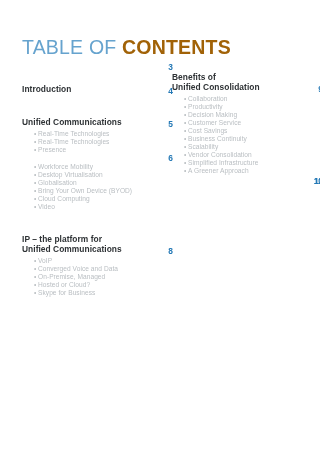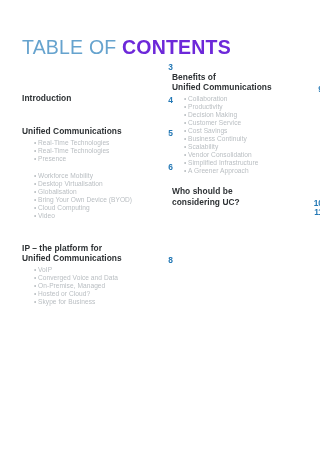--- a/index.html
+++ b/index.html
@@ -30,21 +30,21 @@
     letter-spacing: 0.2px;
     white-space: nowrap;
     line-height: 1;
   }
   .toc-title .light {
     color: #66A3CE;
     font-weight: 400;
     text-align: right;
   }
   .toc-title .bold {
-    color: #6d28d9;
+    color: #a16207;
     font-weight: 700;
   }
 
   
   .col {
     position: absolute;
     top: 72px;
   }
   .col-left  { left: 22px;  width: 126px; }
   .col-right { left: 172px; width: 126px; }
@@ -106,21 +106,21 @@
 <div class="page">
 
   <div class="toc-title">
     <span class="light">TABLE OF </span><span class="bold">CONTENTS</span>
   </div>
 
   <div class="col col-left">
       <div class="entry">
         <div class="entry-head"><span class="entry-page">3</span></div>
       </div>
-      <div class="entry" style="margin-top: 15px;">
+      <div class="entry" style="margin-top: 6px;">
         <div class="entry-head"><span class="entry-title">Introduction</span><span class="entry-page">4</span></div>
       </div>
       <div class="entry" style="margin-top: 15px;">
         <div class="entry-head"><span class="entry-title">Unified Communications</span><span class="entry-page">5</span></div>
         <ul class="sublist">
           <li><span class="bul">•</span><span>Real-Time Technologies</span></li>
           <li><span class="bul">•</span><span>Real-Time Technologies</span></li>
           <li><span class="bul">•</span><span>Presence</span></li>
         </ul>
       </div>
@@ -143,36 +143,35 @@
           <li><span class="bul">•</span><span>Converged Voice and Data</span></li>
           <li><span class="bul">•</span><span>On-Premise, Managed</span></li>
           <li><span class="bul">•</span><span>Hosted or Cloud?</span></li>
           <li><span class="bul">•</span><span>Skype for Business</span></li>
         </ul>
       </div>
     </div>
   <div class="col col-right">
       <div class="entry">
         <div class="entry-head"><span class="entry-title">Benefits of
-Unified Communications</span><span class="entry-page">9</span></div>
+Unified Consolidation</span><span class="entry-page">9</span></div>
         <ul class="sublist">
           <li><span class="bul">•</span><span>Collaboration</span></li>
           <li><span class="bul">•</span><span>Productivity</span></li>
           <li><span class="bul">•</span><span>Decision Making</span></li>
           <li><span class="bul">•</span><span>Customer Service</span></li>
           <li><span class="bul">•</span><span>Cost Savings</span></li>
           <li><span class="bul">•</span><span>Business Continuity</span></li>
           <li><span class="bul">•</span><span>Scalability</span></li>
           <li><span class="bul">•</span><span>Vendor Consolidation</span></li>
           <li><span class="bul">•</span><span>Simplified Infrastructure</span></li>
           <li><span class="bul">•</span><span>A Greener Approach</span></li>
         </ul>
       </div>
       <div class="entry" style="margin-top: 11px;">
-        <div class="entry-head"><span class="entry-title">Who should be
-considering UC?</span><span class="entry-page">10</span></div>
+        <div class="entry-head"><span class="entry-page">10</span></div>
       </div>
       <div class="entry" style="margin-top: 9px;">
         <div class="entry-head"><span class="entry-page">11</span></div>
       </div>
     </div>
 
 </div>
 
 </body></html>

